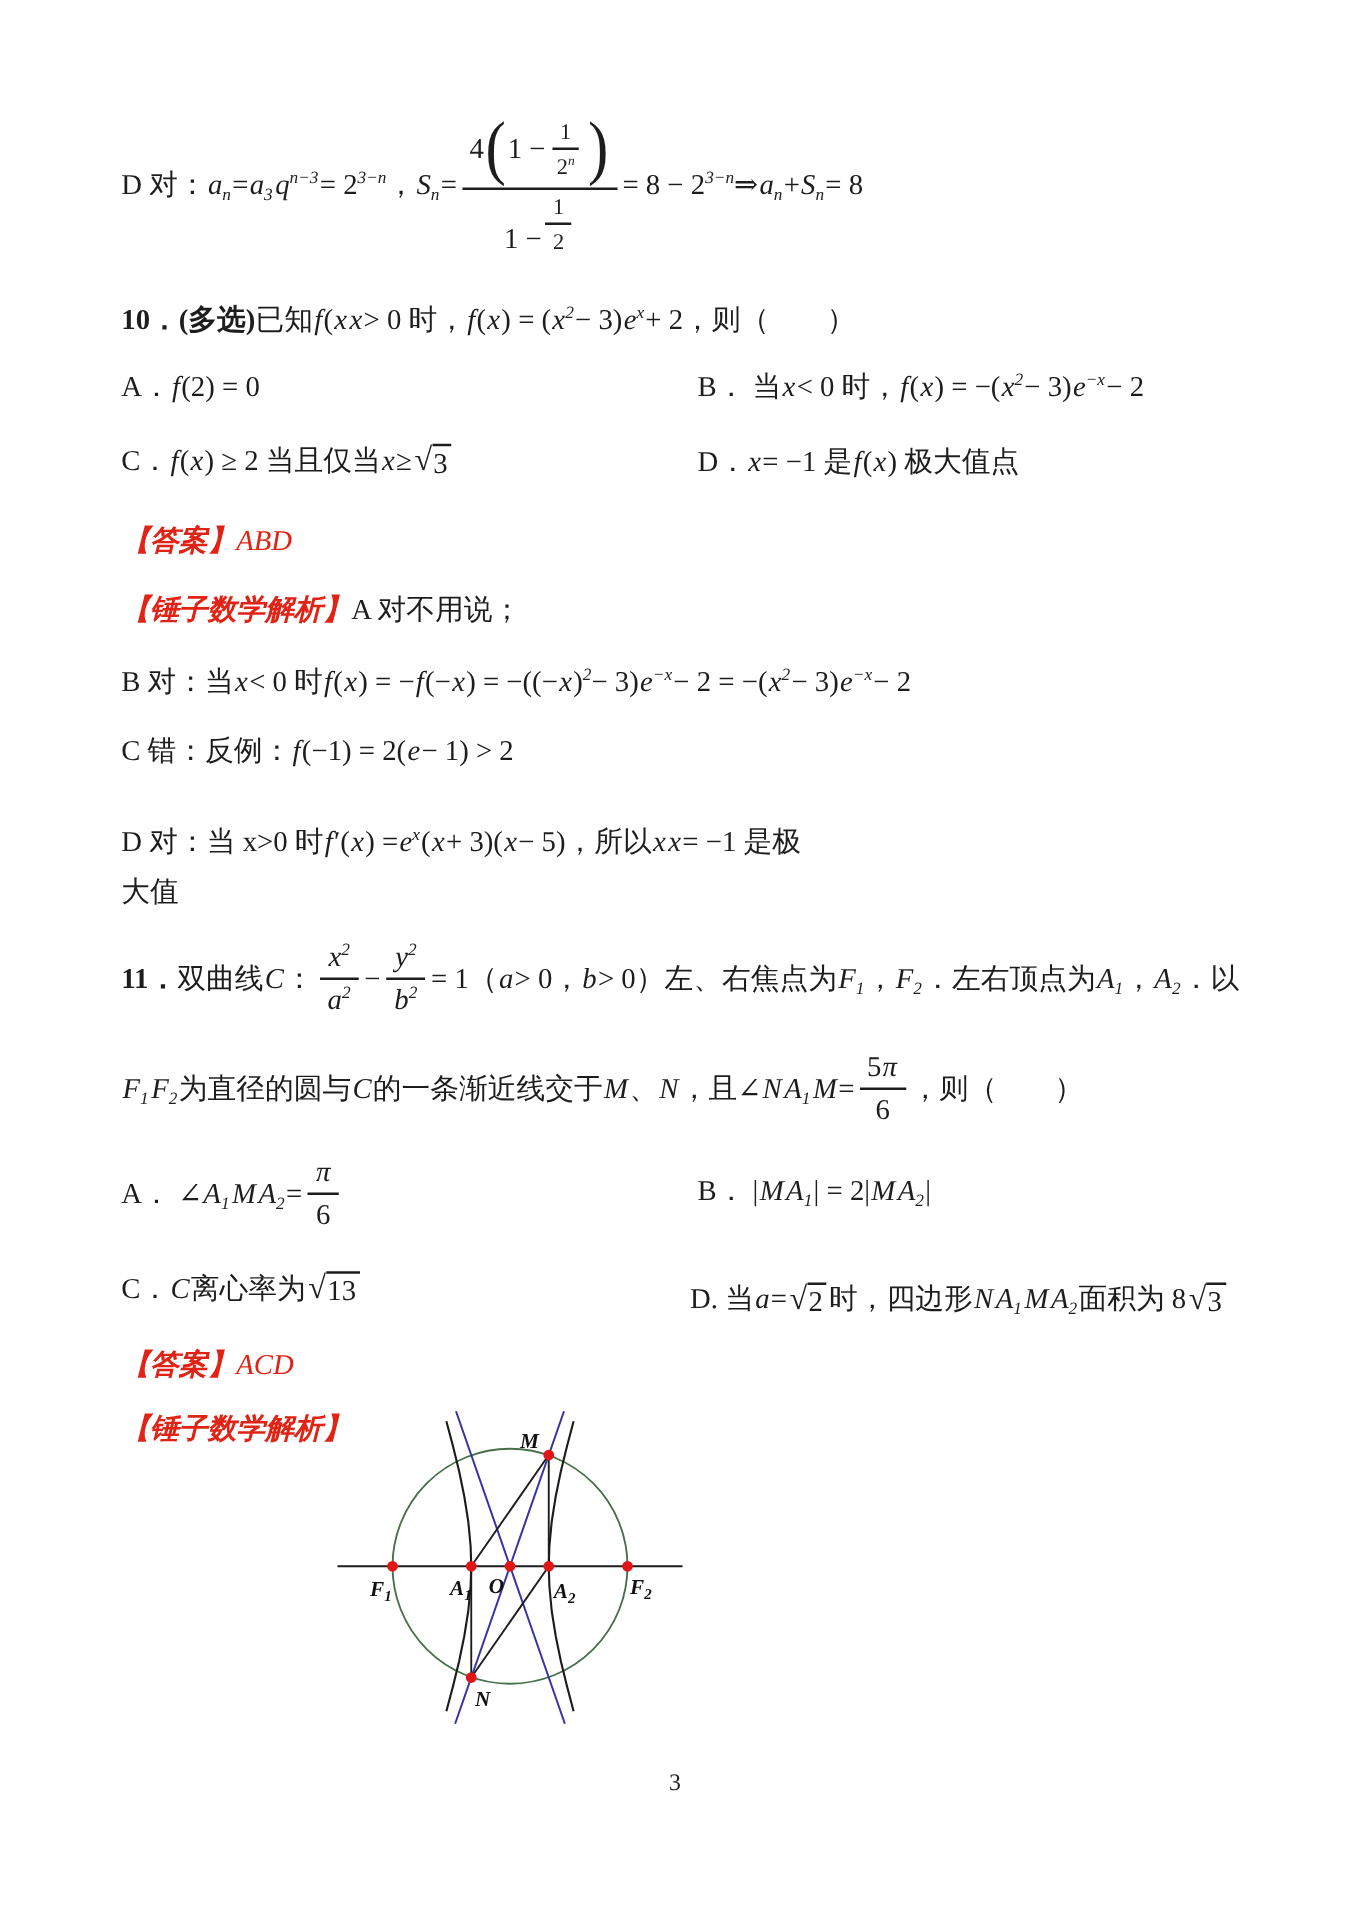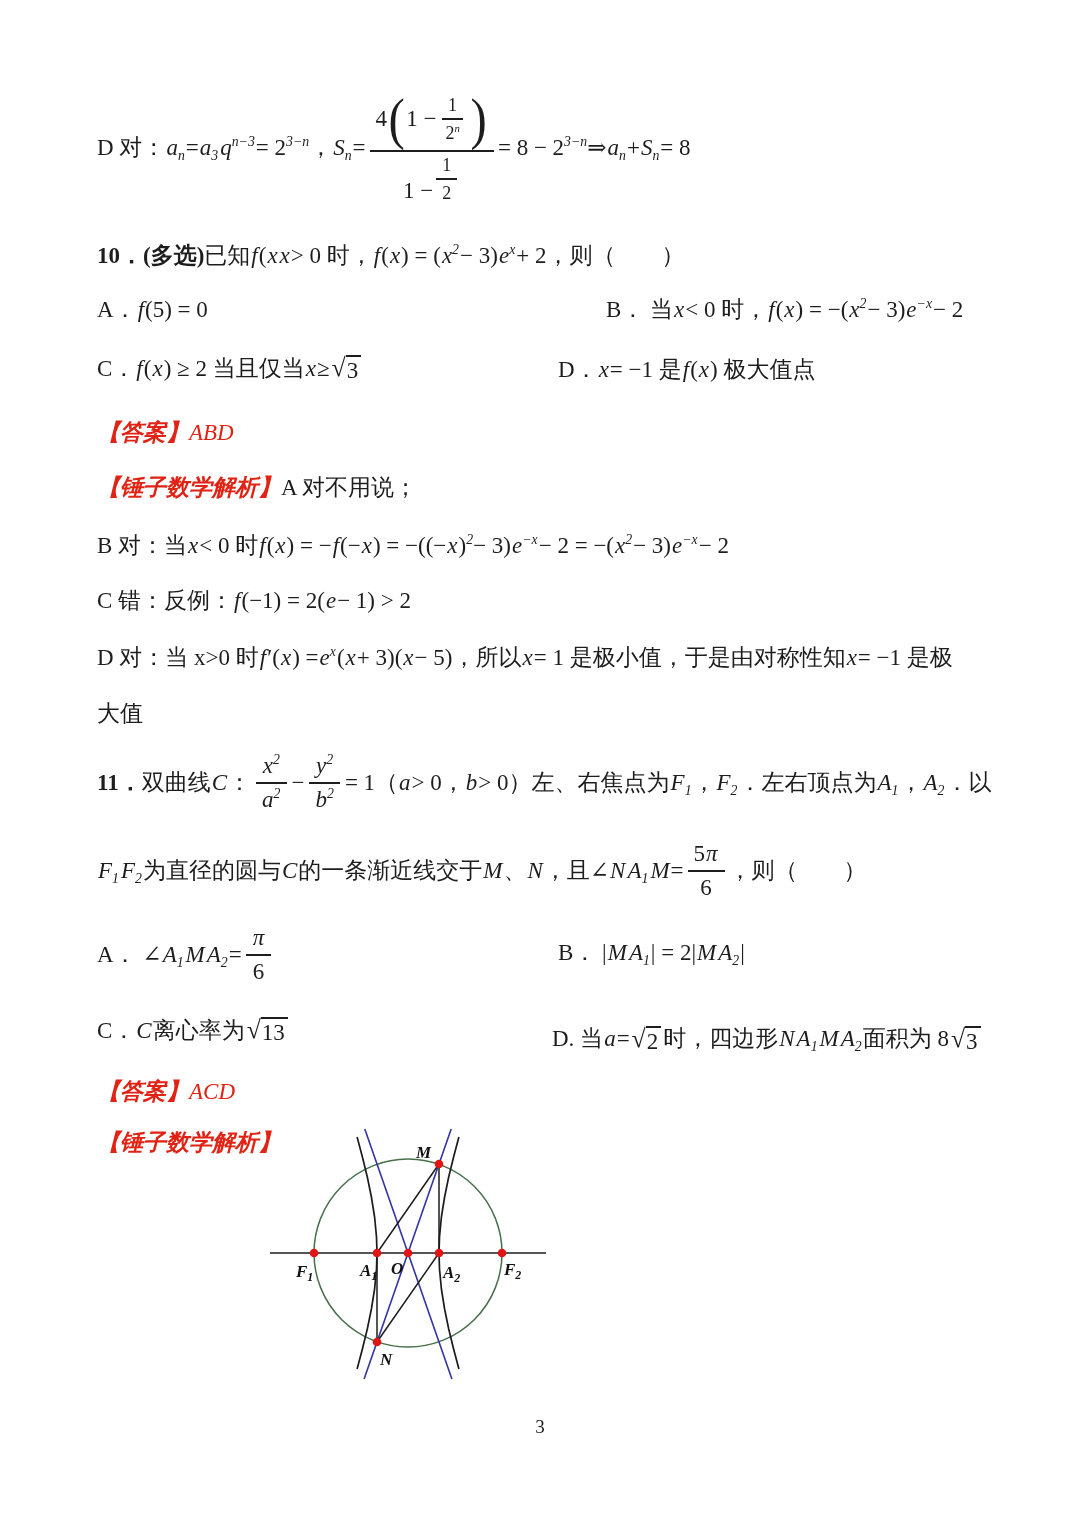--- a/index.html
+++ b/index.html
@@ -88,23 +88,23 @@
         <span class="var">x</span>
         <span class="txt">) = (</span>
         <span class="var">x<sup>2</sup></span>
         <span class="txt"> − 3)</span>
         <span class="var">e<sup>x</sup></span>
         <span class="txt"> + 2，则（　　）</span>
       </div>
       <div class="line" style="left: 97px; top: 288px; height: 44px;">
         <span class="txt">A． </span>
         <span class="var">f</span>
-        <span class="txt">(5) = 0</span>
-      </div>
-      <div class="line" style="left: 558px; top: 288px; height: 44px; margin-left: 48px;">
+        <span class="txt">(2) = 0</span>
+      </div>
+      <div class="line" style="left: 558px; top: 288px; height: 44px;">
         <span class="txt">B． 当 </span>
         <span class="var">x</span>
         <span class="txt"> &lt; 0 时， </span>
         <span class="var">f</span>
         <span class="txt">(</span>
         <span class="var">x</span>
         <span class="txt">) = −(</span>
         <span class="var">x<sup>2</sup></span>
         <span class="txt"> − 3)</span>
         <span class="var">e<sup>−x</sup></span>
@@ -164,34 +164,33 @@
         <span class="var">e<sup>−x</sup></span>
         <span class="txt"> − 2</span>
       </div>
       <div class="line" style="left: 97px; top: 579px; height: 44px;">
         <span class="txt">C 错：反例： </span>
         <span class="var">f</span>
         <span class="txt">(−1) = 2(</span>
         <span class="var">e</span>
         <span class="txt"> − 1) &gt; 2</span>
       </div>
-      <div class="line" style="left: 97px; top: 636px; height: 44px;">
+      <div class="line" style="left: 97px; top: 652px; height: 44px;">
         <span class="txt">D 对：当 x&gt;0 时 </span>
         <span class="var">f</span>
         <span class="txt">′(</span>
         <span class="var">x</span>
         <span class="txt">) = </span>
         <span class="var">e<sup>x</sup></span>
         <span class="txt">(</span>
         <span class="var">x</span>
         <span class="txt"> + 3)(</span>
         <span class="var">x</span>
         <span class="txt"> − 5)，所以 </span>
         <span class="var">x</span>
-        <span class="txt"> = 1 是极小值，于是由对称性知 </span>
         <span class="var">x</span>
         <span class="txt"> = −1 是极</span>
       </div>
       <div class="line" style="left: 97px; top: 694px; height: 40px;">
         <span class="txt">大值</span>
       </div>
       <div class="line" style="left: 97px; top: 742px; height: 82px;">
         <span class="txt b">11．</span>
         <span class="txt">双曲线</span>
         <span class="var">C</span>

